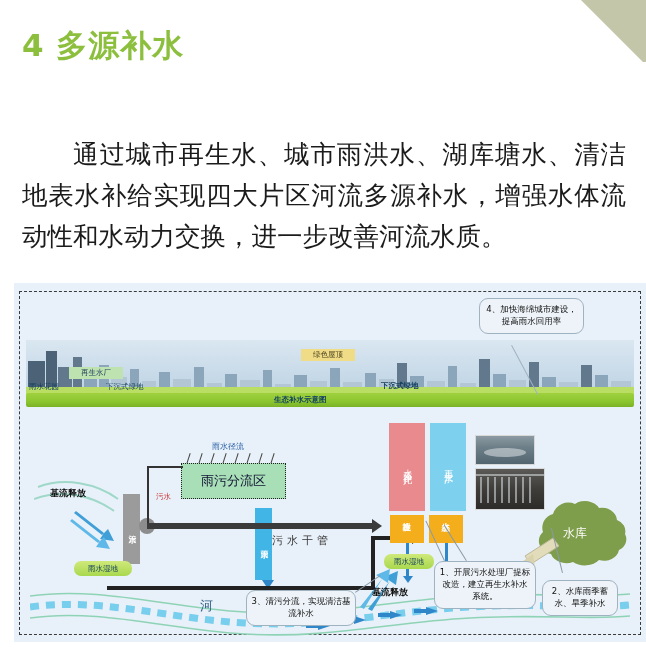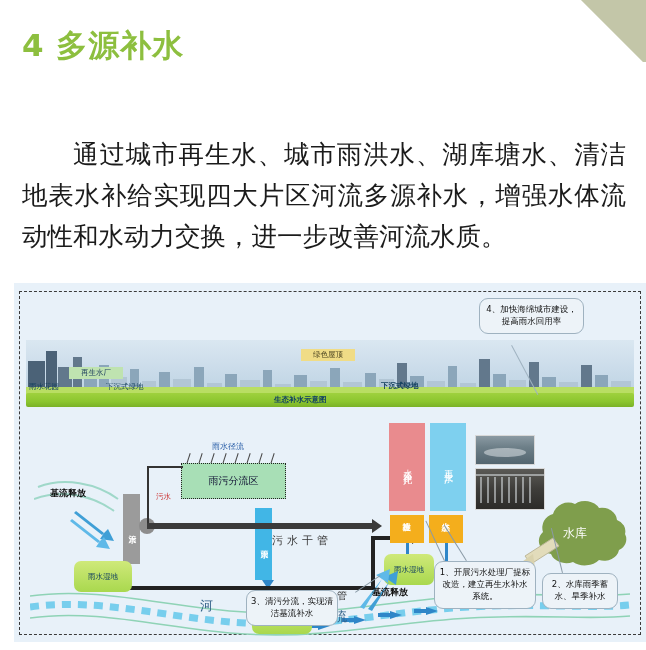--- a/index.html
+++ b/index.html
@@ -73,21 +73,21 @@
   #lab-eco-tree{background:#bfe3b0;}
   #lab-rain-garden{background:transparent;color:#17415f;}
   #lab-sunken-green{background:transparent;color:#17415f;}
   #lab-eco-outlet{background:transparent;color:#14405f;font-weight:bold;}
   #lab-nonpoint{color:#0f3f63;font-weight:bold;background:transparent;}
   
   #rain-runoff-box{
     position:absolute;left:167px;top:180px;width:105px;height:36px;
     background:#a8dfb6;border:1.4px dotted #222;box-sizing:border-box;
     display:flex;align-items:center;justify-content:center;
-    font-size:10px;color:#113;
+    font-size:13px;color:#113;
     font-family:"DejaVu Sans","Liberation Sans",sans-serif;
   }
   .runoff-tick{position:absolute;width:1px;height:11px;background:#4a4a4a;transform:rotate(18deg);}
   #lab-runoff{position:absolute;left:198px;top:158px;font-size:8px;color:#2a5fa8;
     font-family:"DejaVu Sans","Liberation Sans",sans-serif;}
   
   #sewage-pipe{
     position:absolute;left:109px;top:211px;width:17px;height:70px;
     background:#9b9b9b;color:#fff;font-size:8px;
     display:flex;flex-direction:column;align-items:center;justify-content:center;
@@ -159,21 +159,21 @@
   }
   #photo-bot{
     position:absolute;left:461px;top:185px;width:68px;height:40px;
     background:linear-gradient(180deg,#5b5a56 0%,#3e3d3a 50%,#2c2b29 100%);
     border:1px solid #d8d8d8;
   }
   .ph-line{position:absolute;background:rgba(220,225,230,.55);}
   
   #river{position:absolute;left:16px;top:295px;width:600px;height:64px;}
   .wetland{
-    position:absolute;height:31px;border-radius:7px;
+    position:absolute;height:15px;border-radius:7px;
     background:linear-gradient(180deg,#cfe97a 0%,#a9d84e 100%);
     display:flex;align-items:center;justify-content:center;
     font-size:7.5px;color:#13405f;
     font-family:"DejaVu Sans","Liberation Sans",sans-serif;
   }
   #lab-river-he{position:absolute;left:186px;top:314px;font-size:13px;color:#2f5f86;
     font-family:"DejaVu Sans","Liberation Sans",sans-serif;}
   #lab-river-liu{position:absolute;left:320px;top:325px;font-size:13px;color:#2f5f86;
     font-family:"DejaVu Sans","Liberation Sans",sans-serif;}
   
@@ -191,22 +191,22 @@
   
   .callout{
     position:absolute;background:#edf3f8;border:1.2px solid #9fb2c0;border-radius:9px;
     font-size:8.5px;color:#101010;line-height:1.4;text-align:center;
     padding:5px 4px;box-sizing:border-box;
     font-family:"DejaVu Sans","Liberation Sans",sans-serif;
   }
   .leader{position:absolute;background:#8a9aa6;transform-origin:0 0;height:1px;}
   #callout-4{left:465px;top:15px;width:105px;}
   #callout-1{left:420px;top:278px;width:102px;}
-  #callout-2{left:528px;top:290px;width:76px;}
-  #callout-3{left:232px;top:307px;width:92px;}
+  #callout-2{left:528px;top:297px;width:76px;}
+  #callout-3{left:232px;top:307px;width:110px;}
 </style>
 </head>
 <body>
 
 <div id="corner-deco"></div>
 
 <h1 id="page-heading">4 多源补水</h1>
 
 <p id="body-paragraph">通过城市再生水、城市雨洪水、湖库塘水、清洁地表水补给实现四大片区河流多源补水，增强水体流动性和水动力交换，进一步改善河流水质。</p>
 

